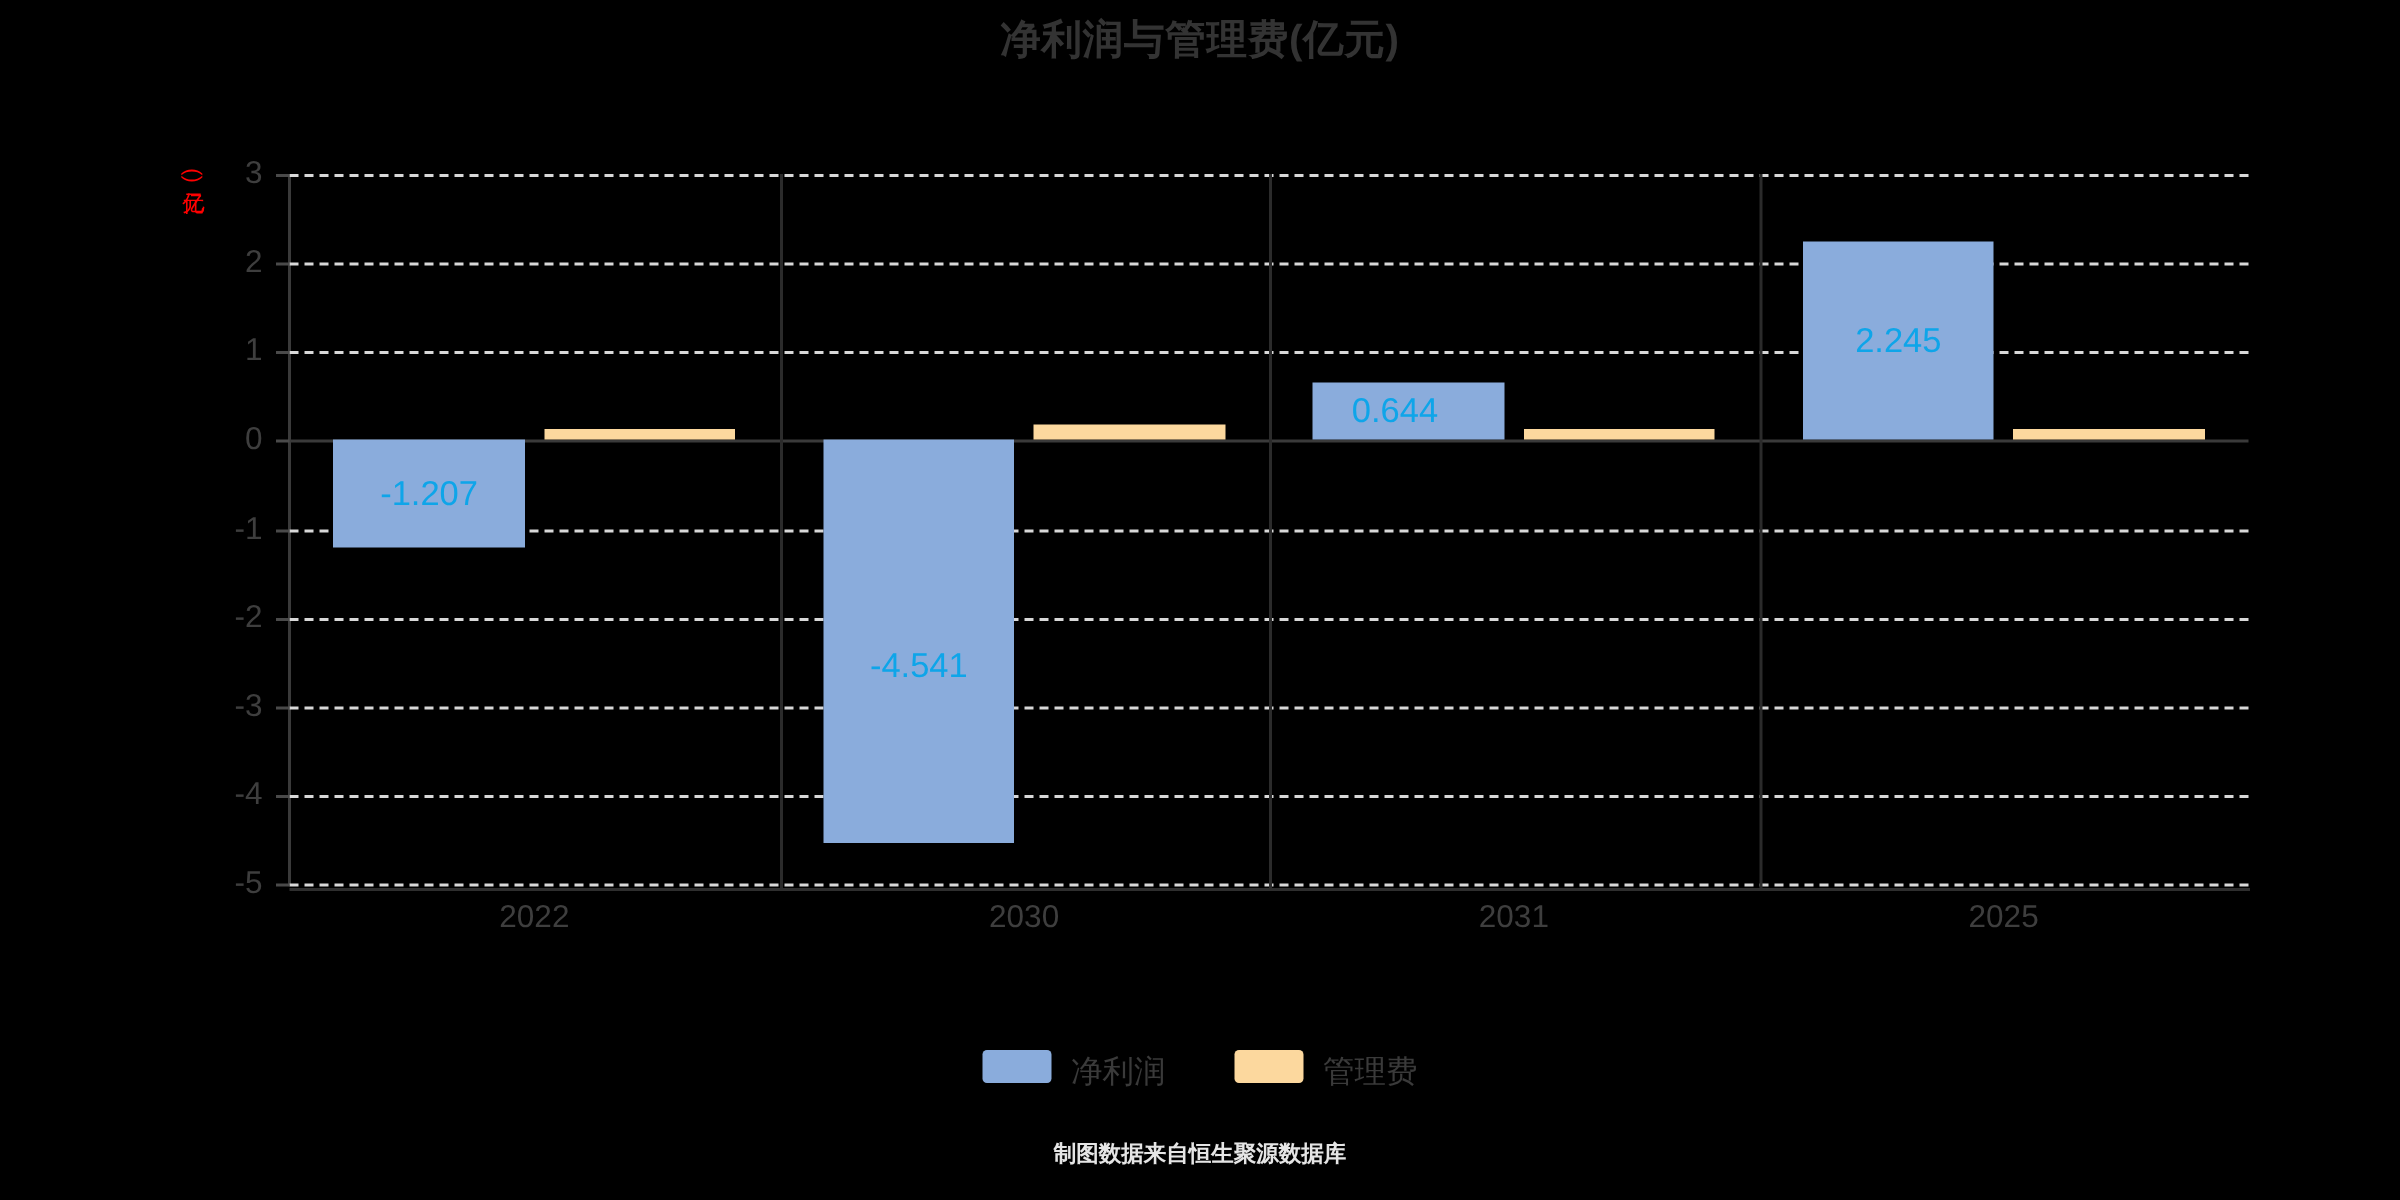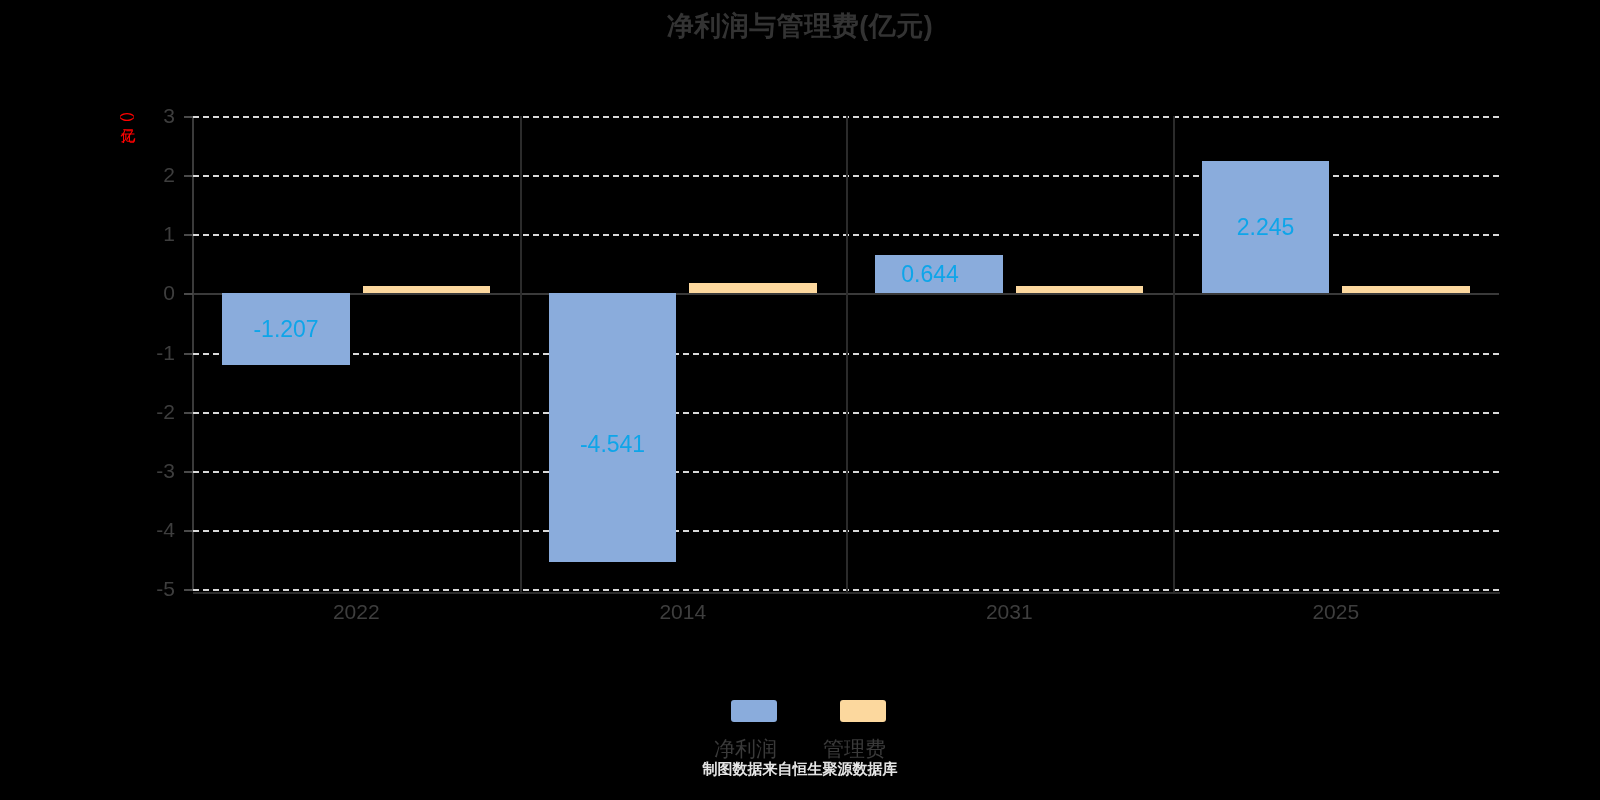--- a/index.html
+++ b/index.html
@@ -43,21 +43,21 @@
   .bar{position:absolute;}
   .bar-label{
     position:absolute;text-align:center;font-size:23px;color:#0ea5e9;
     transform:translate(-50%,-50%);white-space:nowrap;
   }
 
   .legend{
     position:absolute;left:0;top:700px;width:1600px;
     display:flex;justify-content:center;align-items:center;gap:46px;
   }
-  .legend-item{display:flex;align-items:flex-end;gap:13px;flex-direction:column;}
+  .legend-item{display:flex;align-items:flex-start;gap:13px;}
   .legend-swatch{width:46px;height:22px;border-radius:3px;}
   .legend-text{font-size:21px;color:#3a3a3a;}
 
   .footer{
     position:absolute;left:0;top:760px;width:1600px;text-align:center;
     font-size:15px;font-weight:bold;color:#e5e5e5;letter-spacing:0px;
   }
 </style>
 </head>
 <body>
@@ -110,21 +110,21 @@
       <div class="ytick-label" style="top: 234.25px; left: 115px;">1</div>
       <div class="ytick-label" style="top: 293.375px; left: 115px;">0</div>
       <div class="ytick-label" style="top: 352.5px; left: 115px;">-1</div>
       <div class="ytick-label" style="top: 411.625px; left: 115px;">-2</div>
       <div class="ytick-label" style="top: 470.75px; left: 115px;">-3</div>
       <div class="ytick-label" style="top: 529.875px; left: 115px;">-4</div>
       <div class="ytick-label" style="top: 589px; left: 115px;">-5</div>
     </div>
   <div id="xlabels">
       <div class="xtick-label" style="left: 356.25px;">2022</div>
-      <div class="xtick-label" style="left: 682.75px;">2014</div>
+      <div class="xtick-label" style="left: 682.75px;">2030</div>
       <div class="xtick-label" style="left: 1009.25px;">2031</div>
       <div class="xtick-label" style="left: 1335.75px;">2025</div>
     </div>
 
   <div class="legend" id="legend">
       <div class="legend-item">
         <span class="legend-swatch" style="background: rgb(138, 172, 220);"></span>
         <span class="legend-text">净利润</span>
       </div>
       <div class="legend-item">

